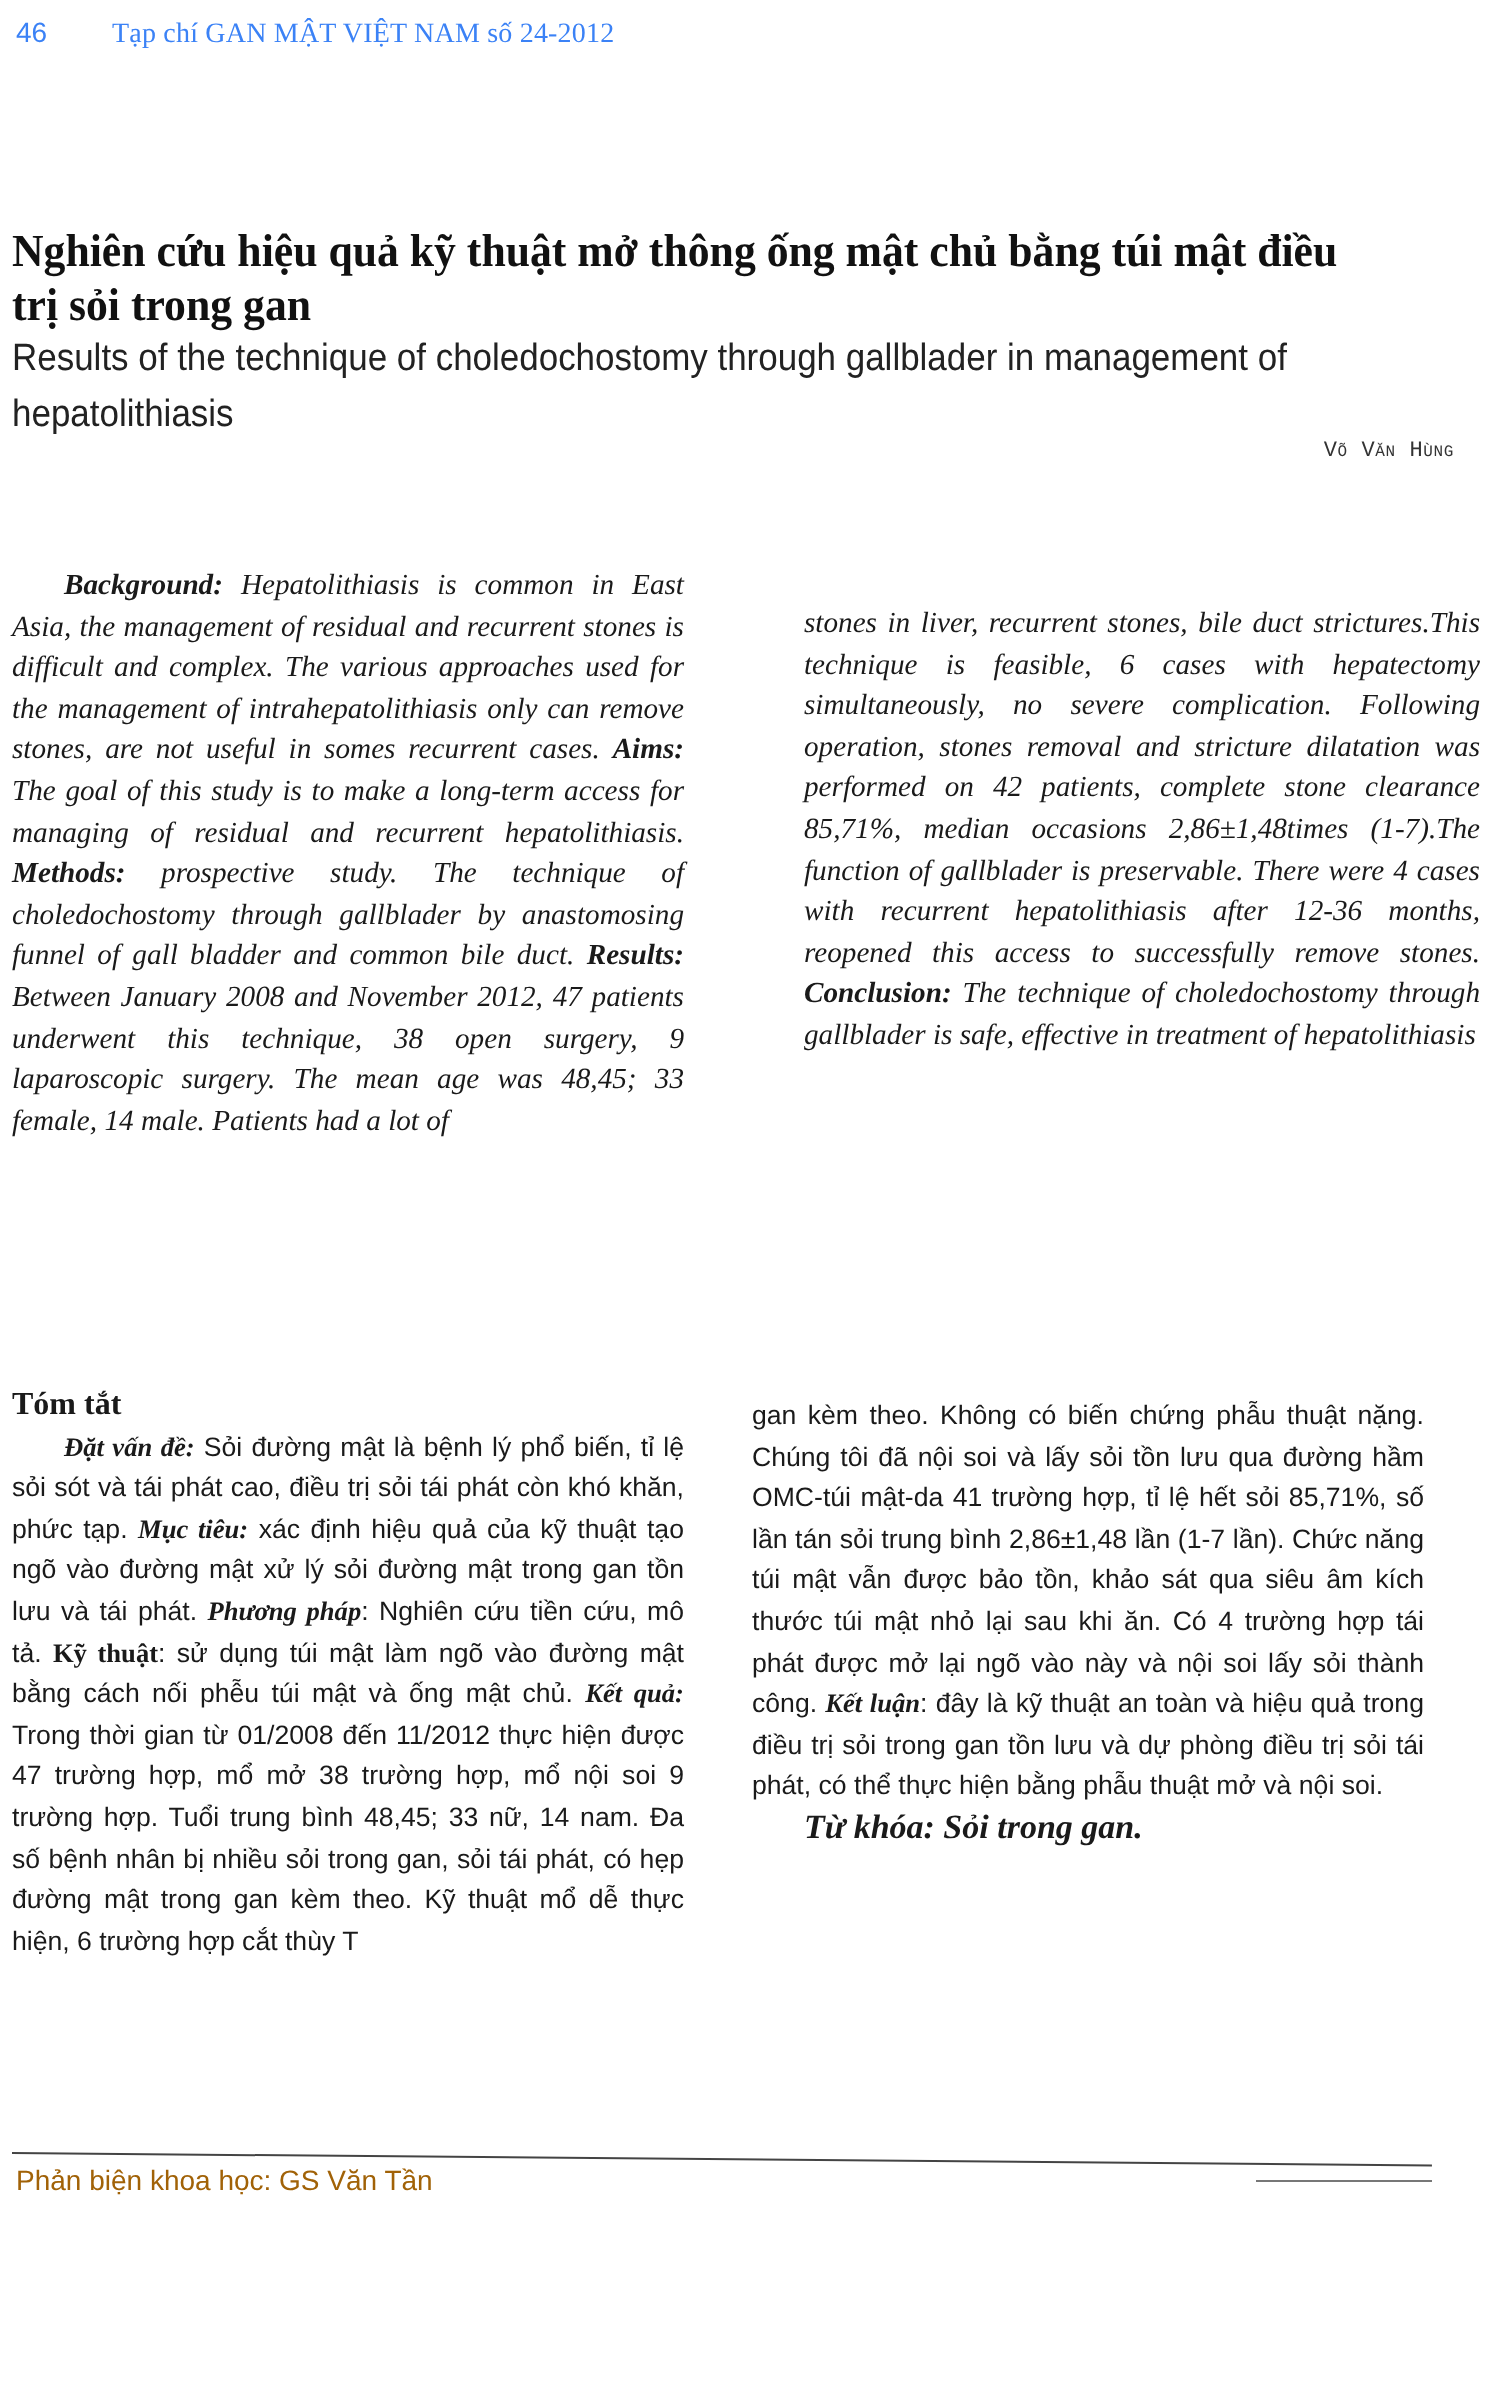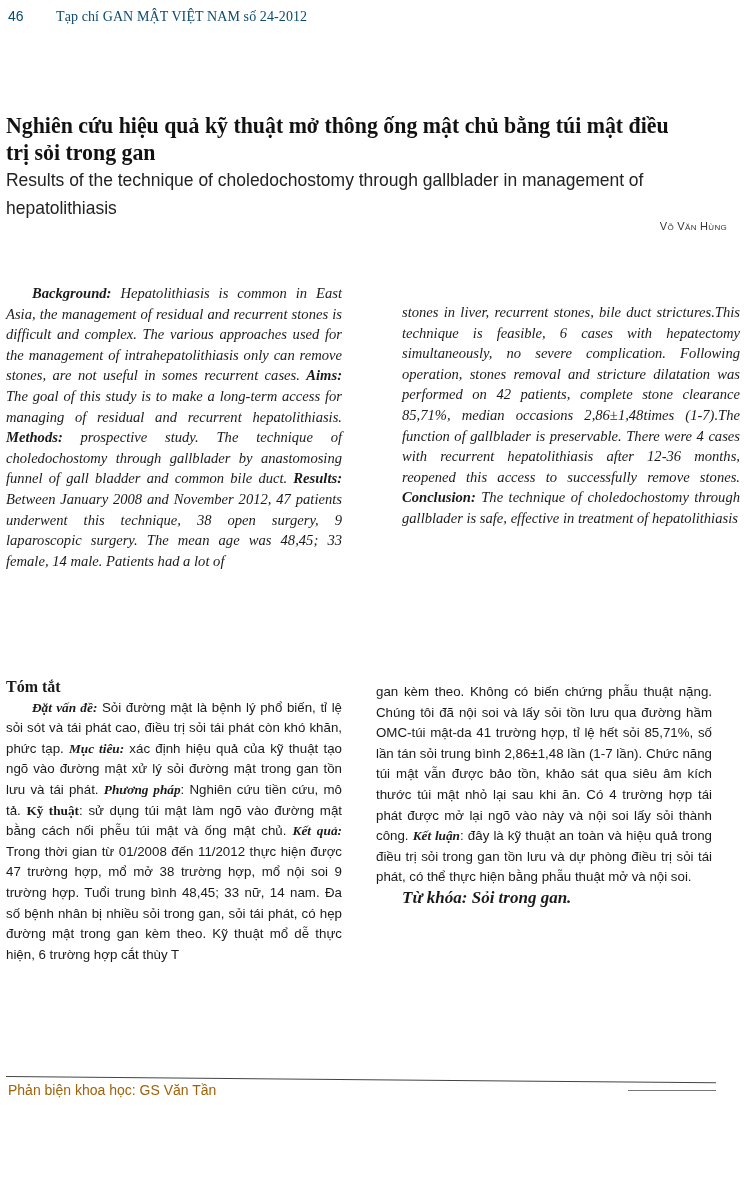--- a/index.html
+++ b/index.html
@@ -1,30 +1,30 @@
 <!DOCTYPE html>
 <html><head>
 <meta charset="utf-8">
 <style>
   html, body { margin: 0; padding: 0; background: #ffffff; }
   body { width: 753px; height: 1203px; position: relative; overflow: hidden; color: #1a1a1a; font-family: "Liberation Serif", serif; }
-  .hdr { position: absolute; top: 8px; left: 8px; font-family: "Liberation Sans", sans-serif; font-size: 14px; color: #0c4a6e; }
+  .hdr { position: absolute; top: 8px; left: 8px; font-family: "Liberation Sans", sans-serif; font-size: 14px; color: #3b82f6; }
   .hdr .pg { display: inline-block; width: 48px; }
   .hdr .jr { font-family: "Liberation Serif", serif; font-size: 14px; letter-spacing: 0.1px; }
   .title-vi { position: absolute; top: 112px; left: 6px; width: 700px; font-weight: bold; font-size: 23px; line-height: 27px; color: #111; font-family: "Liberation Serif", serif; transform: scaleX(0.95); transform-origin: left; }
   .title-en { position: absolute; top: 166px; left: 6px; width: 720px; font-family: "Liberation Sans", sans-serif; font-size: 19px; line-height: 28px; color: #222; transform: scaleX(0.92); transform-origin: left; }
-  .author { position: absolute; top: 220px; right: 26px; font-family: Liberation Sans, sans-serif; font-size: 11px; color: #333; font-variant: small-caps; letter-spacing: 0.3px; }
+  .author { position: absolute; top: 220px; right: 26px; font-family: Liberation Mono, monospace; font-size: 11px; color: #333; font-variant: small-caps; letter-spacing: 0.3px; }
   .col { position: absolute; font-size: 14.6px; line-height: 20.6px; text-align: justify; }
   .col p { margin: 0; }
   .indent { text-indent: 26px; }
   .en { font-style: italic; }
   .h { font-weight: bold; font-size: 16px; margin: 0 0 2px 0; font-style: normal; }
   .b { font-weight: bold; }
   .bi { font-weight: bold; font-style: italic; }
-  .vi { font-family: "Liberation Sans", sans-serif; font-size: 13.3px; line-height: 20.6px; }
+  .vi { font-family: "Liberation Sans", sans-serif; font-size: 13.3px; line-height: 20.6px; margin-top: 16px; }
   #abs-left { top: 283px; left: 6px; width: 336px; }
   #abs-right { top: 302px; left: 374px; width: 338px; margin-left: 28px; }
   #tt-left { top: 677px; left: 6px; width: 336px; }
   #tt-right { top: 682px; left: 376px; width: 336px; }
   .rule { position: absolute; top: 1076px; left: 6px; width: 710px; height: 1px; background: #444; transform: rotate(0.5deg); transform-origin: left; }
   .rule2 { position: absolute; top: 1090px; left: 628px; width: 88px; height: 1px; background: #777; }
   .footer { position: absolute; top: 1082px; left: 8px; font-family: "Liberation Sans", sans-serif; font-size: 14px; color: #a16207; }
 </style>
 </head>
 <body>

